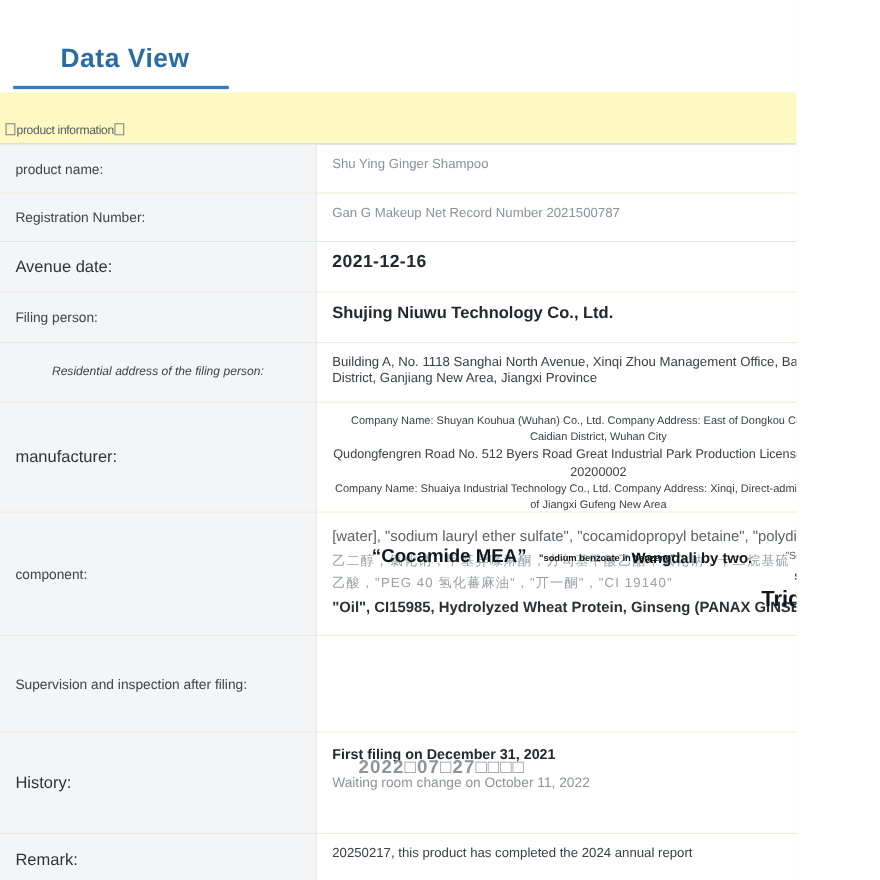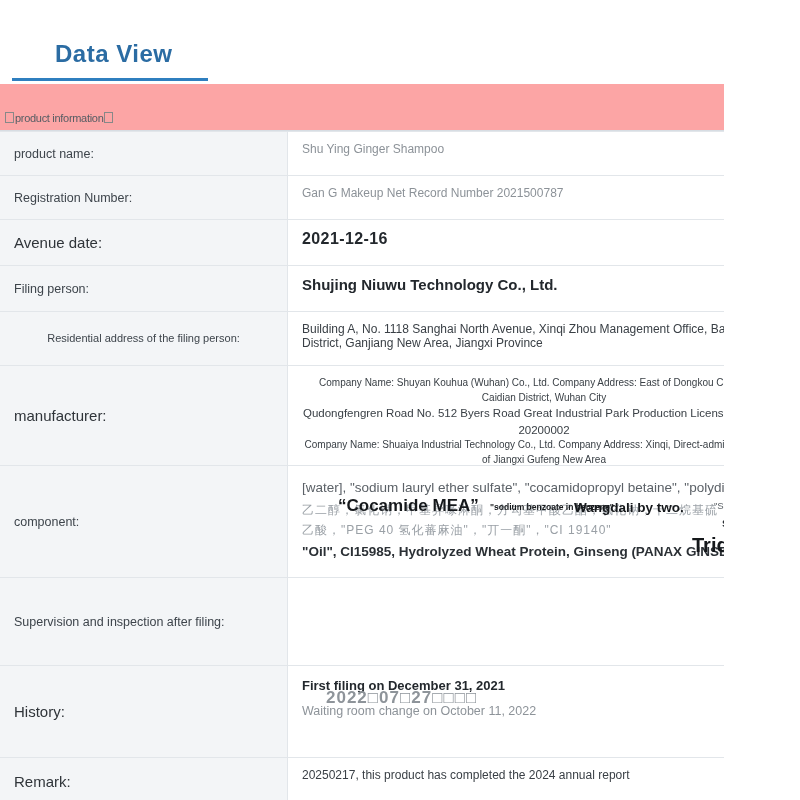--- a/index.html
+++ b/index.html
@@ -8,21 +8,21 @@
     width: 800px;
     height: 800px;
     background: #ffffff;
     font-family: "Liberation Sans", sans-serif;
     overflow: hidden;
   }
   #page {
     position: relative;
     width: 724px;
     height: 800px;
-    background: #fca5a5;
+    background: #fef9c3;
     overflow: hidden;
   }
 
   
   .header {
     position: absolute;
     left: 0; top: 0;
     width: 800px;
     height: 84px;
     background: #ffffff;
@@ -112,21 +112,21 @@
   .r-person { height: 46px; }
   .r-addr { height: 54px; }
   .r-manu { height: 100px; }
   .r-comp { height: 112px; }
   .r-sup { height: 88px; }
   .r-hist { height: 92px; }
   .r-remark { height: 48px; }
 
   .lbl-lg { font-size: 15px; color: #2f3439; }
   .lbl-md { font-size: 12.5px; }
-  .lbl-sm { font-size: 11px; line-height: 1.35; }
+  .lbl-sm { font-size: 11px; line-height: 1.35; font-style: italic; }
 
   .val-muted { color: #8c9298; font-size: 12px; }
   .val-strong { font-size: 15px; color: #23282d; font-weight: bold; }
   .val-date { font-size: 16px; color: #23282d; font-weight: bold; letter-spacing: 0.4px; }
   .val-plain { font-size: 12px; color: #3a4046; }
 
   
   .manu-lines {
     font-size: 10px;
     line-height: 1.45;

